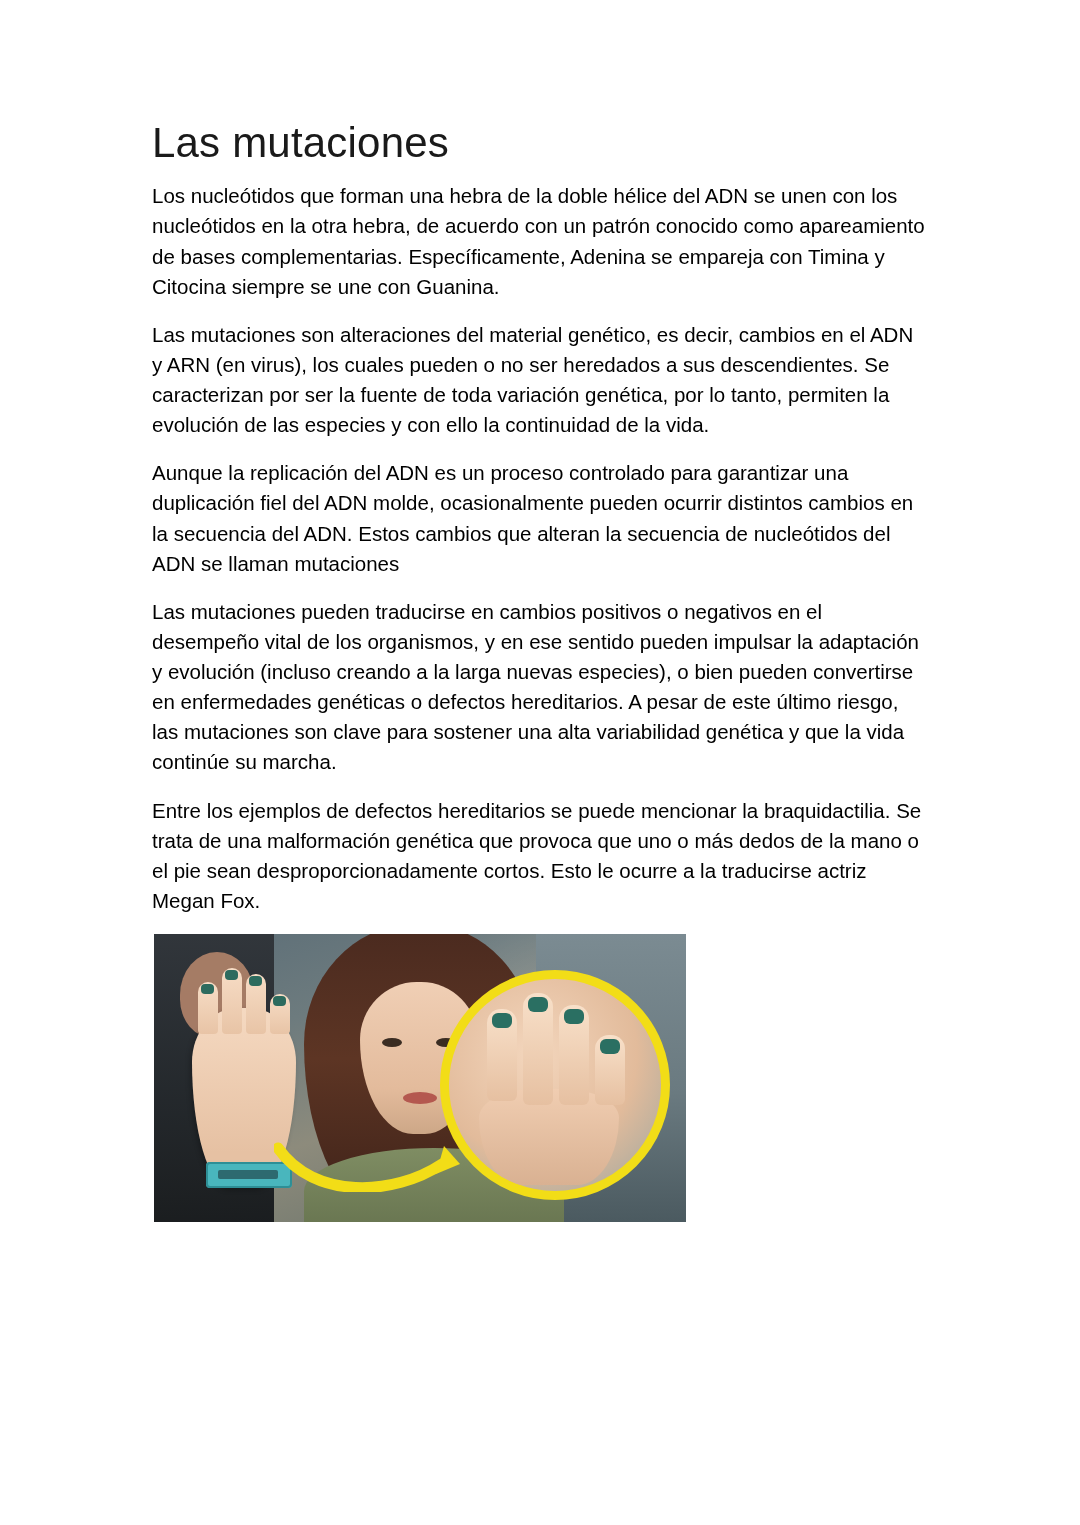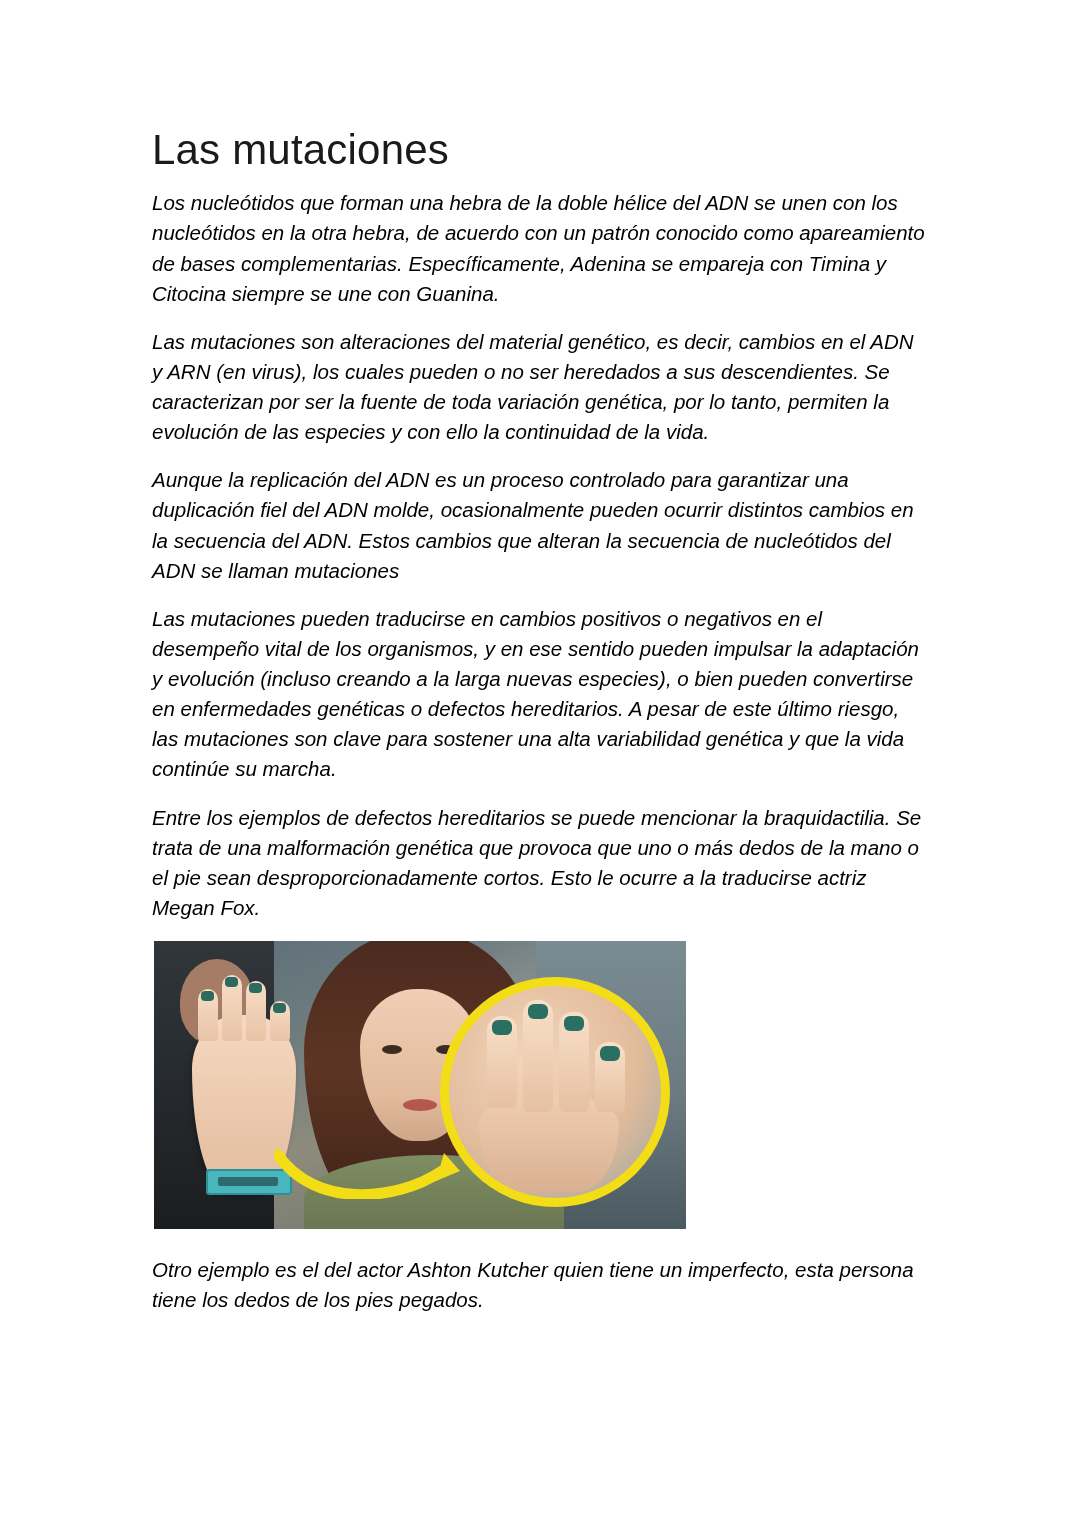--- a/index.html
+++ b/index.html
@@ -26,30 +26,29 @@
     left: 152px;
     top: 118px;
     width: 775px;
   }
   .doc-title {
     font-family: "Liberation Sans", sans-serif;
     font-size: 42px;
     font-weight: 400;
     line-height: 1.15;
     color: #1a1a1a;
-    margin: 8px 0 14px 0;
+    margin: 1px 0 14px 0;
     letter-spacing: 0.2px;
   }
   .para {
     font-size: 20.5px;
     line-height: 1.47;
     margin: 0 0 18px 0;
     color: #000000;
     text-align: left;
-    font-style: italic;
   }
   .figure {
     margin: 14px 0 26px 2px;
     width: 532px;
     height: 288px;
     position: relative;
     overflow: hidden;
     background: #6e6a60;
   }
   
@@ -254,16 +253,15 @@
           <div class="zfinger z4"></div>
           <div class="znail" style="left:43px; top:34px;"></div>
           <div class="znail" style="left:79px; top:18px;"></div>
           <div class="znail" style="left:115px; top:30px;"></div>
           <div class="znail" style="left:151px; top:60px;"></div>
         </div>
       </div>
       <figcaption class="sr">Fotografía de la actriz Megan Fox mostrando su pulgar, con un círculo amarillo y una flecha que amplían el detalle del dedo</figcaption>
     </figure>
 
-    <p class="para">Otro ejemplo es el del actor Ashton Kutcher quien tiene un imperfecto, esta persona tiene los dedos de los pies pegados.</p>
 
   </div>
 </div>
 
 </body></html>

